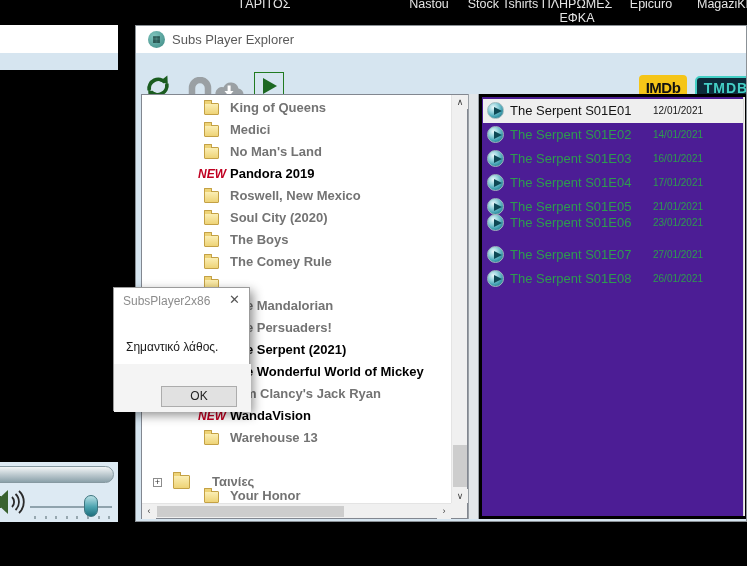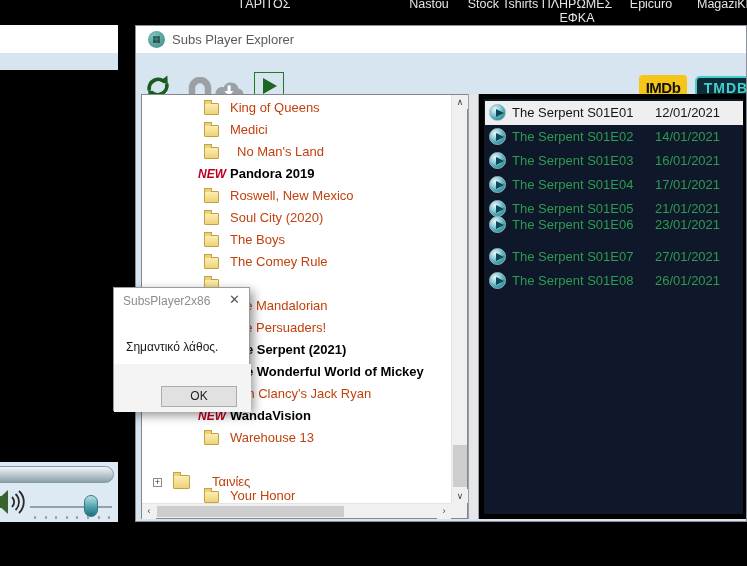--- a/index.html
+++ b/index.html
@@ -50,21 +50,21 @@
   #imdb-btn { left:503px; top:6px; width:48px; height:26px; background:#f5c518; border-radius:4px;
               color:#111; font-weight:bold; font-size:15px; text-align:center; line-height:26px; letter-spacing:-0.5px;}
   #tmdb-btn { left:559px; top:7px; width:62px; height:25px; background:#0d2b3a; border-radius:5px;
               border:2px solid #44d0c6; color:#44d0c6; font-weight:bold; font-size:14px; text-align:center;
               line-height:21px; letter-spacing:1px; }
 
   
   #tree-panel { left:5px; top:68px; width:327px; height:425px; background:#fff; border:1px solid #828790; }
   #tree-content { position:absolute; left:0; top:0; width:309px; height:408px; overflow:hidden; }
   .tree-row { position:absolute; left:0; height:22px; width:460px; white-space:nowrap; cursor:pointer; }
-  .tree-label { position:absolute; top:0; font-size:13px; line-height:22px; color:#c2410c; }
+  .tree-label { position:absolute; top:0; font-size:13px; line-height:22px; color:#737373;font-weight:bold; }
   .tree-label.bold { font-weight:bold; color:#000; }
   .folder { position:absolute; top:6px; width:15px; height:12px; border:1px solid #c4a145; border-radius:1px;
             background:linear-gradient(#fbeeb4, #eed376); }
   .folder::before { content:""; position:absolute; left:-1px; top:-4px; width:6px; height:3px;
             background:#eed376; border:1px solid #c4a145; border-bottom:none; border-radius:1px 1px 0 0; }
   .folder.big { width:17px; height:14px; top:4px; }
   .new-badge { position:absolute; top:0; font-size:12px; font-weight:bold; font-style:italic;
                color:#c00021; line-height:22px; }
   .expander { position:absolute; left:11px; top:7px; width:9px; height:9px; border:1px solid #8c8c8c;
               background:#fff; font-size:9px; line-height:7px; text-align:center; color:#333; cursor:pointer;}
@@ -76,30 +76,30 @@
   .sb-thumb { position:absolute; background:#cdcdcd; cursor:pointer; }
   #tree-vscroll { left:309px; top:0; width:16px; height:408px; border-left:1px solid #e4e4e4;}
   #tree-hscroll { left:0; top:408px; width:309px; height:15px; border-top:1px solid #e4e4e4;}
   #tree-corner  { left:309px; top:408px; width:16px; height:15px; background:#f0f0f0; position:absolute;}
 
   
   #splitter { left:332px; top:68px; width:11px; height:425px; background:#e3e7ea;
               border-left:1px solid #9aa0a6; border-right:1px solid #9aa0a6; cursor:col-resize;}
 
   
-  #list-panel { left:343px; top:68px; width:269px; height:425px; background:#0f172a; border:5px solid #000000; overflow:hidden;}
+  #list-panel { left:343px; top:68px; width:269px; height:425px; background:#4c1d95; border:3px solid #000000; overflow:hidden;}
   .ep-row { position:absolute; left:1px; width:266px; height:24px; cursor:pointer; color:#2e9b4e; }
   .ep-row.selected { background:#efefef; color:#151515; }
   .ep-icon { position:absolute; left:4px; top:3px; width:17px; height:17px; border-radius:50%;
              background:radial-gradient(circle at 35% 30%, #eaf8fa 0%, #8fd0da 35%, #3f9fb0 65%, #1a6372 100%);
              border:1px solid #9fb9bd;}
   .ep-icon::after { content:""; position:absolute; left:6px; top:4px; width:0; height:0;
              border-left:8px solid #0d4854; border-top:4.5px solid transparent; border-bottom:4.5px solid transparent;}
   .ep-name { position:absolute; left:27px; top:0; width:143px; font-size:13px; line-height:23px; white-space:nowrap;}
-  .ep-date { position:absolute; left:170px; top:0; font-size:13px; line-height:23px; white-space:nowrap;}
+  .ep-date { position:absolute; left:170px; top:0; font-size:10px; line-height:23px; white-space:nowrap;}
   #list-vscroll { position:absolute; left:261px; top:0; width:7px; height:423px; background:#f1f1f1;
                   border-left:1px solid #d9d9d9; }
 
   
   #dialog { left:113px; top:287px; width:137px; height:124px; background:#fff; border:1px solid #9b9b9b;
             box-shadow:3px 4px 10px rgba(0,0,0,0.45); z-index:50; }
   #dlg-title { left:9px; top:6px; font-size:12px; color:#8c8c8c; white-space:nowrap;}
   #dlg-close { right:9px; top:4px; font-size:13px; color:#555; cursor:pointer; position:absolute;}
   #dlg-msg { left:12px; top:52px; font-size:12px; color:#1a1a1a; }
   #dlg-footer { left:0; top:76px; width:137px; height:48px; background:#f4f4f4; }
@@ -182,21 +182,21 @@
         <div class="tree-row" style="top: 2px;">
           <div class="folder" style="left: 62px;"></div>
           <span class="tree-label" style="left: 88px;">King of Queens</span>
         </div>
         <div class="tree-row" style="top: 24px;">
           <div class="folder" style="left: 62px;"></div>
           <span class="tree-label" style="left: 88px;">Medici</span>
         </div>
         <div class="tree-row" style="top: 46px;">
           <div class="folder" style="left: 62px;"></div>
-          <span class="tree-label" style="left: 95px; text-align: right;">No Man's Land</span>
+          <span class="tree-label" style="left: 88px; text-align: right;">No Man's Land</span>
         </div>
         <div class="tree-row" style="top: 68px;">
           <span class="new-badge" style="left: 56px;">NEW</span>
           <span class="tree-label bold" style="left: 88px;">Pandora 2019</span>
         </div>
         <div class="tree-row" style="top: 90px;">
           <div class="folder" style="left: 62px;"></div>
           <span class="tree-label" style="left: 88px;">Roswell, New Mexico</span>
         </div>
         <div class="tree-row" style="top: 112px;">

